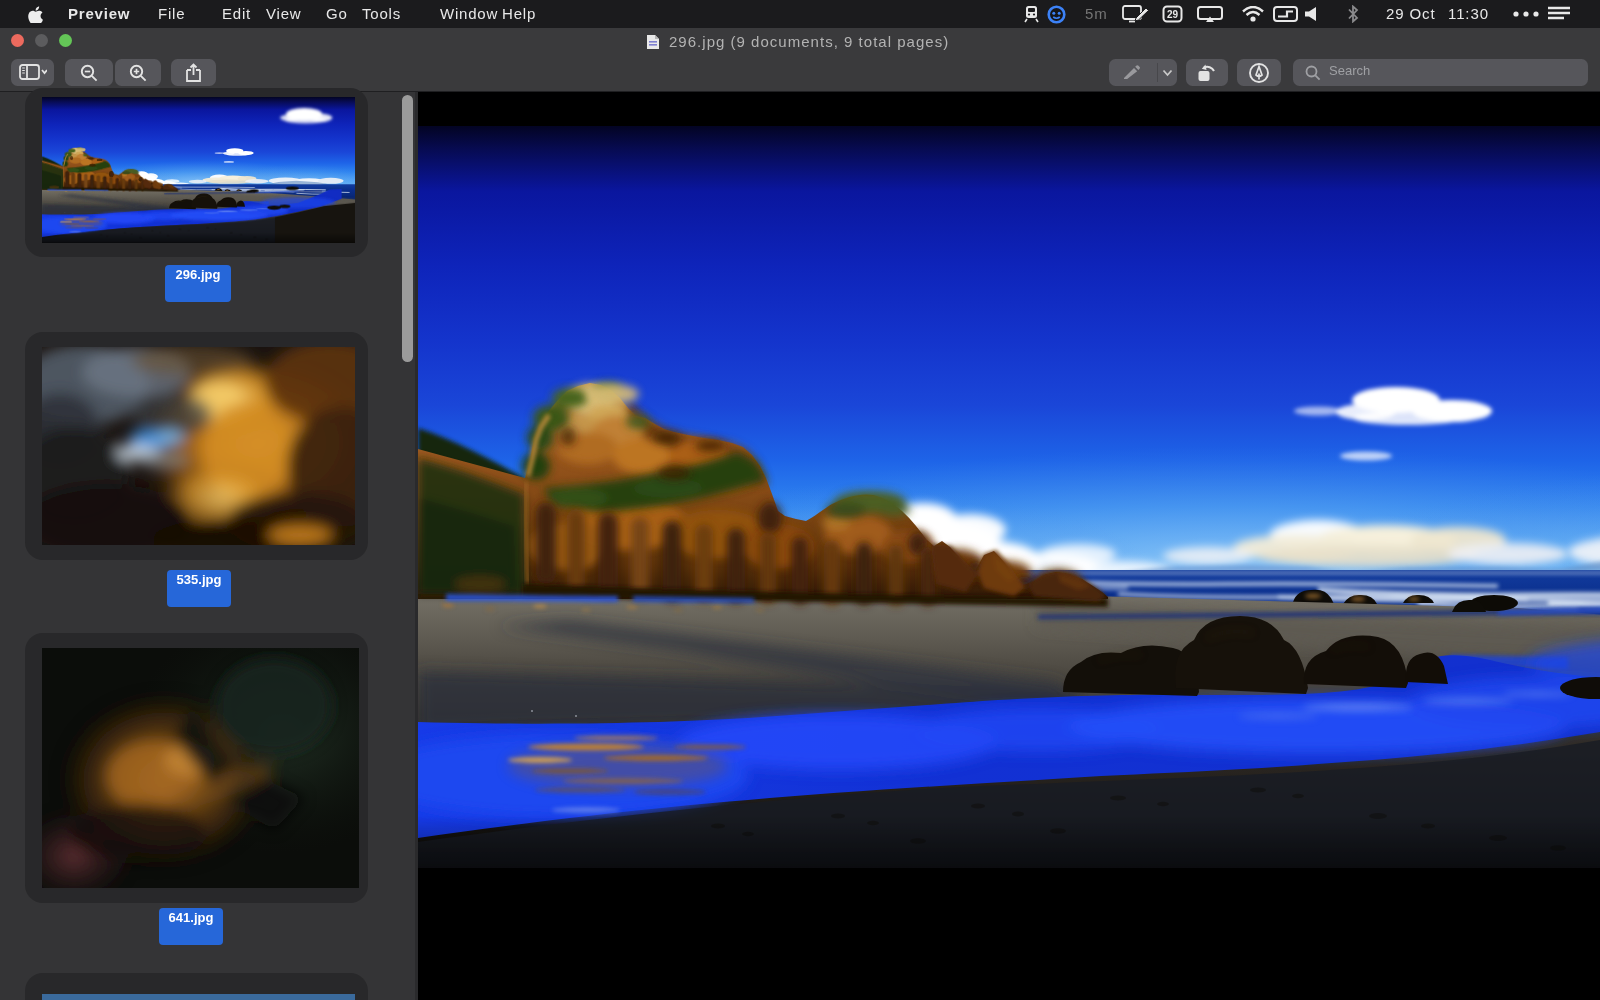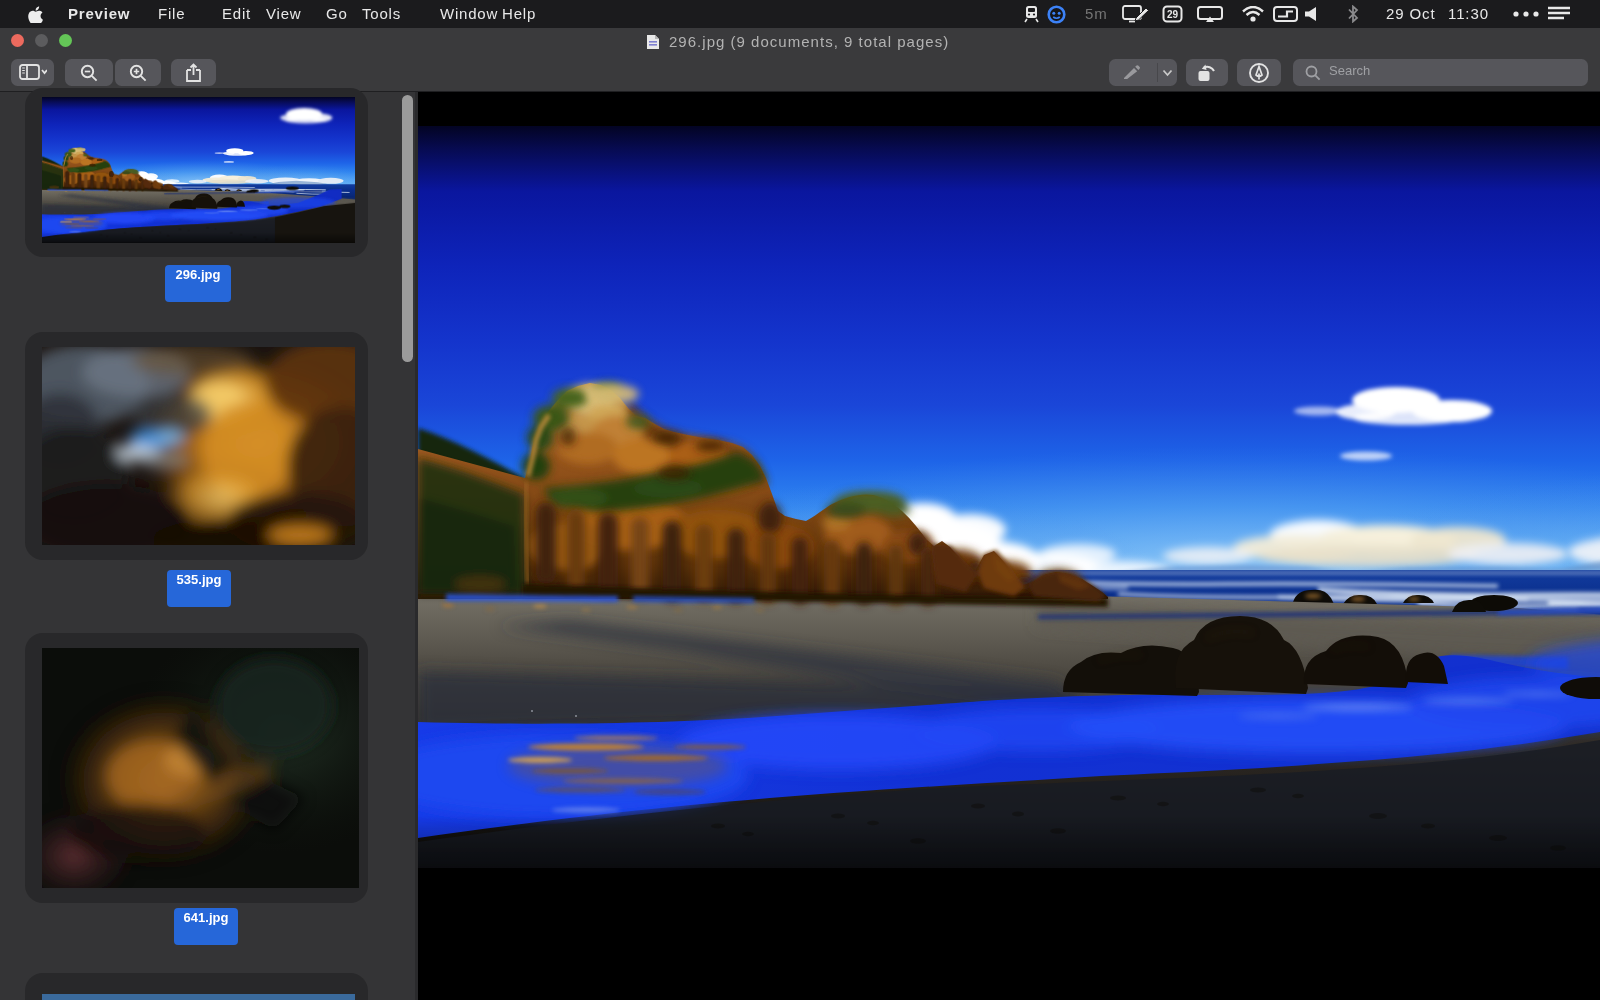--- a/index.html
+++ b/index.html
@@ -180,21 +180,21 @@
       <use href="#clouds535"></use>
     </svg>
 
   <svg class="thumbimg" style="left:42px;top:556px;" width="317" height="240" viewBox="0 0 317 240">
       <use href="#dark641"></use>
     </svg>
 
   <div class="abs" style="left:42px;top:902px;width:313px;height:6px;background:#3a6a9c;"></div>
   <div class="plabel" style="left:165px;top:173px;width:66px;">296.jpg</div>
   <div class="plabel" style="left:167px;top:478px;width:64px;">535.jpg</div>
-  <div class="plabel" style="left:174px;top:816px;width:64px;">641.jpg</div>
+  <div class="plabel" style="left:159px;top:816px;width:64px;">641.jpg</div>
   <div id="scrollbar"></div>
   <div class="abs" style="left:415px;top:0;width:3px;height:908px;background:#2a2a2c;"></div>
 </div>
 
 <div id="main">
   <svg class="abs" style="left:0px;top:34px;" width="1182" height="742" viewBox="0 0 1182 742">
     <use href="#scene"></use>
   </svg>
 </div>
 

